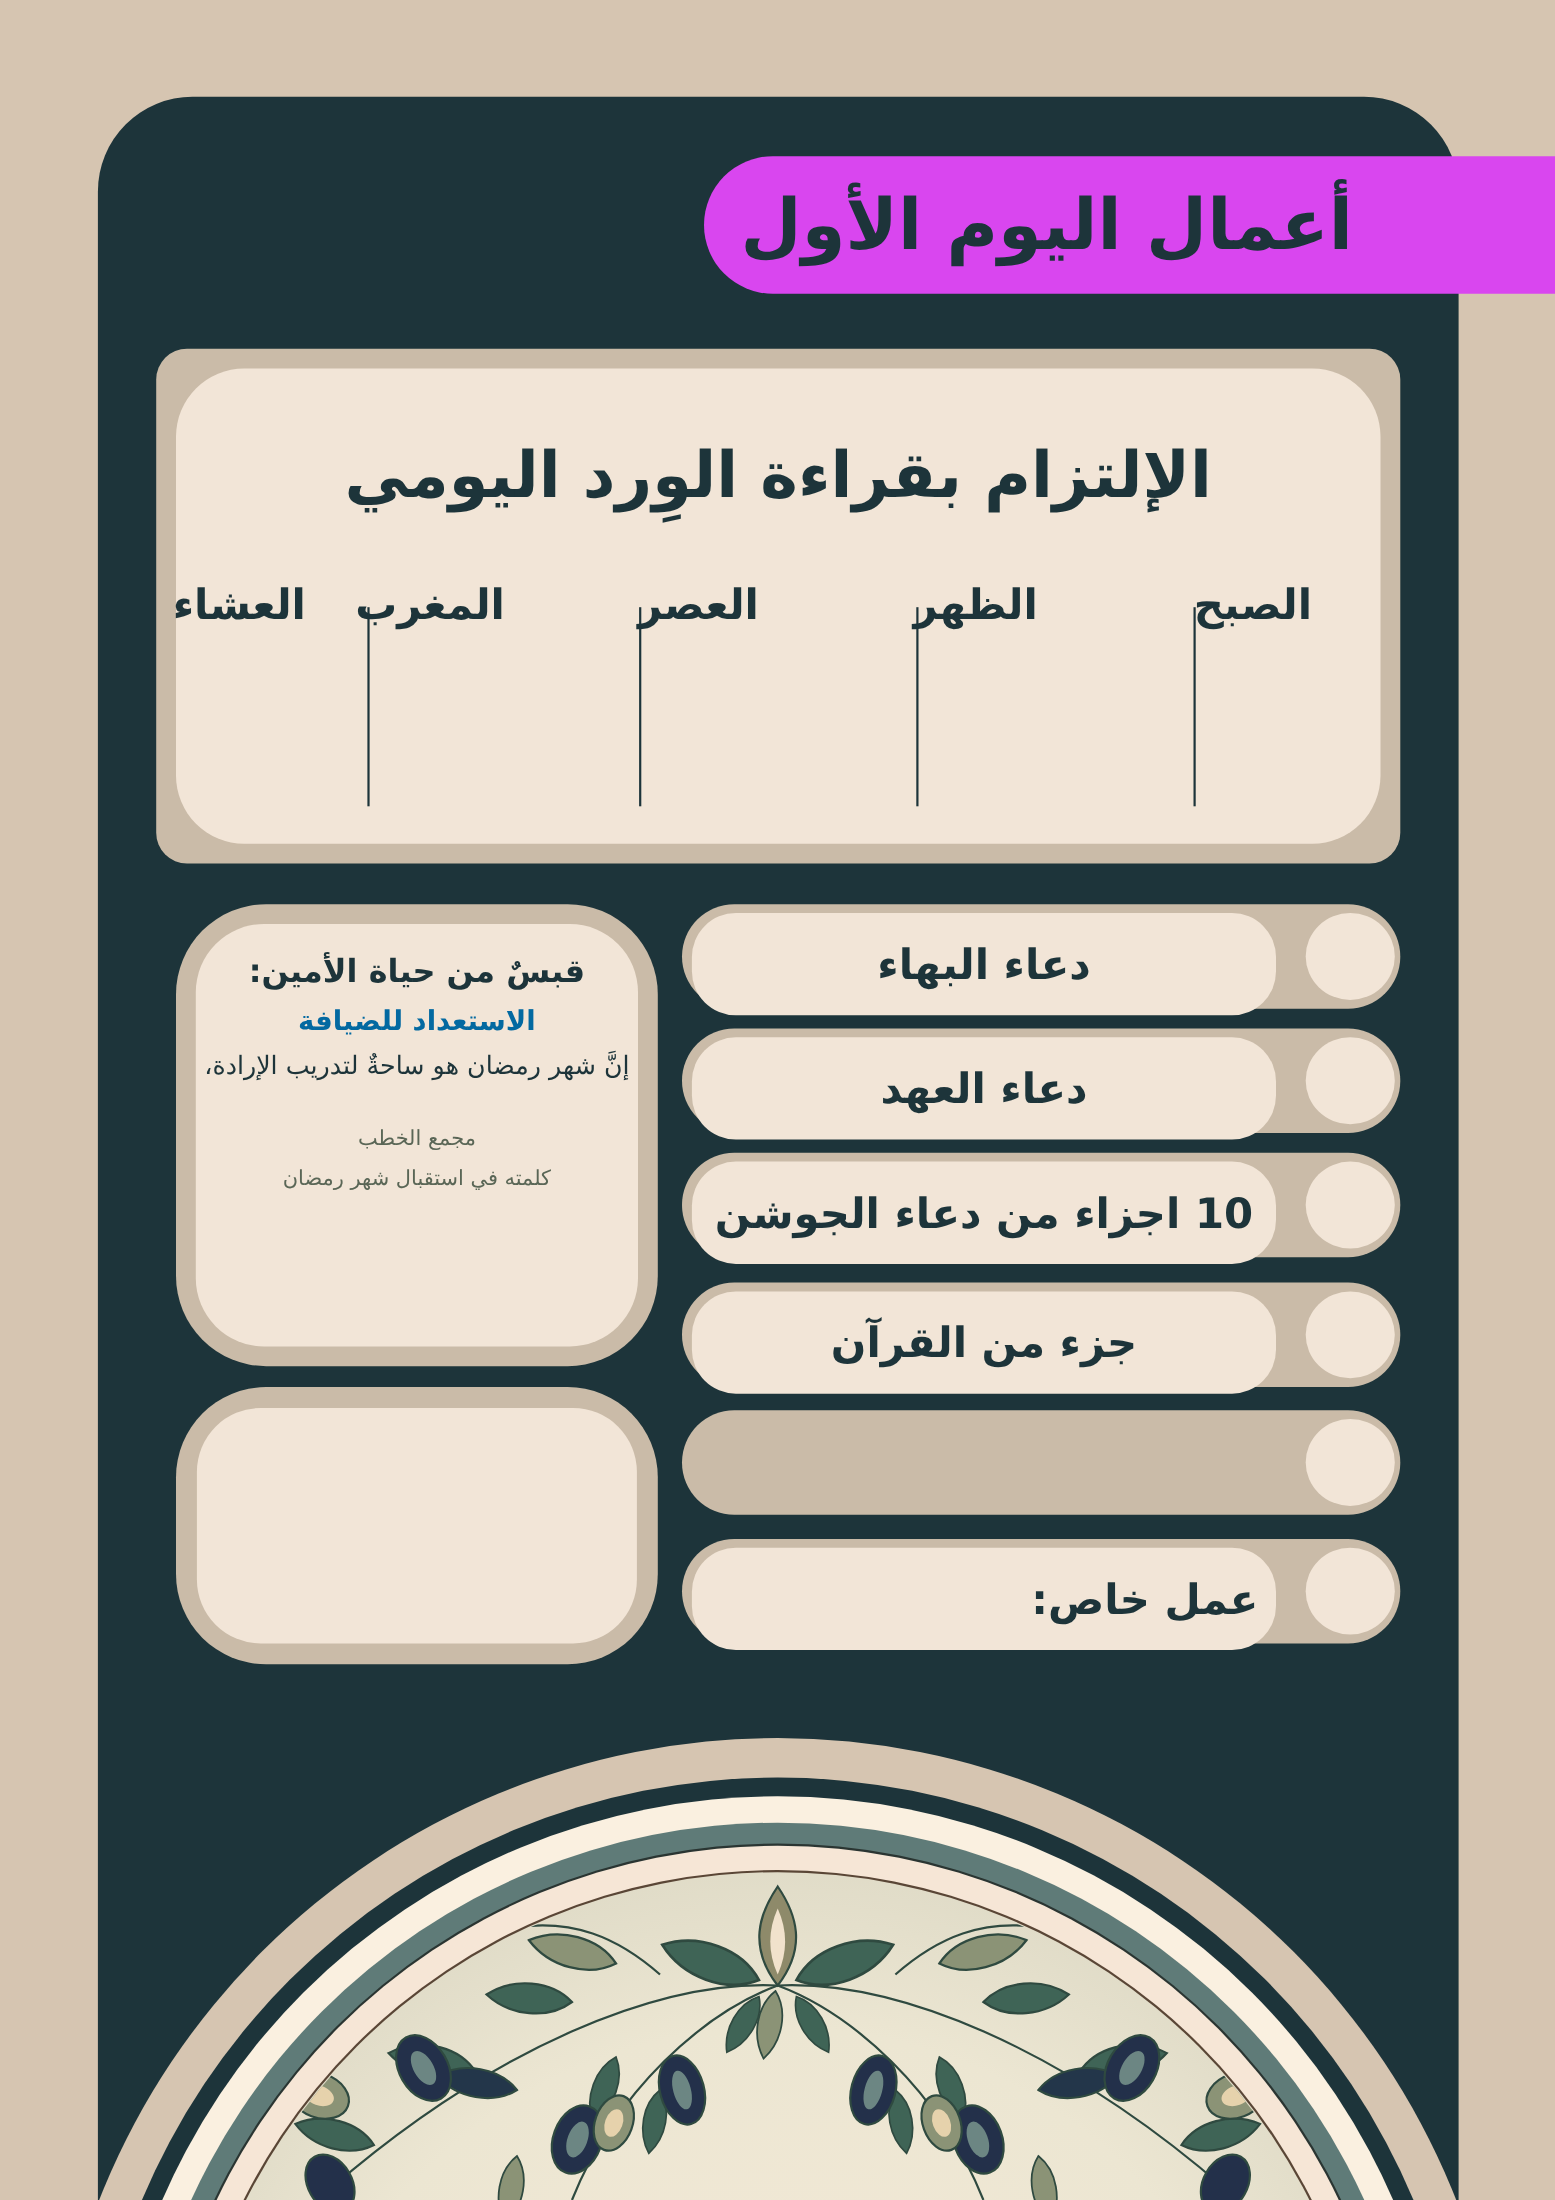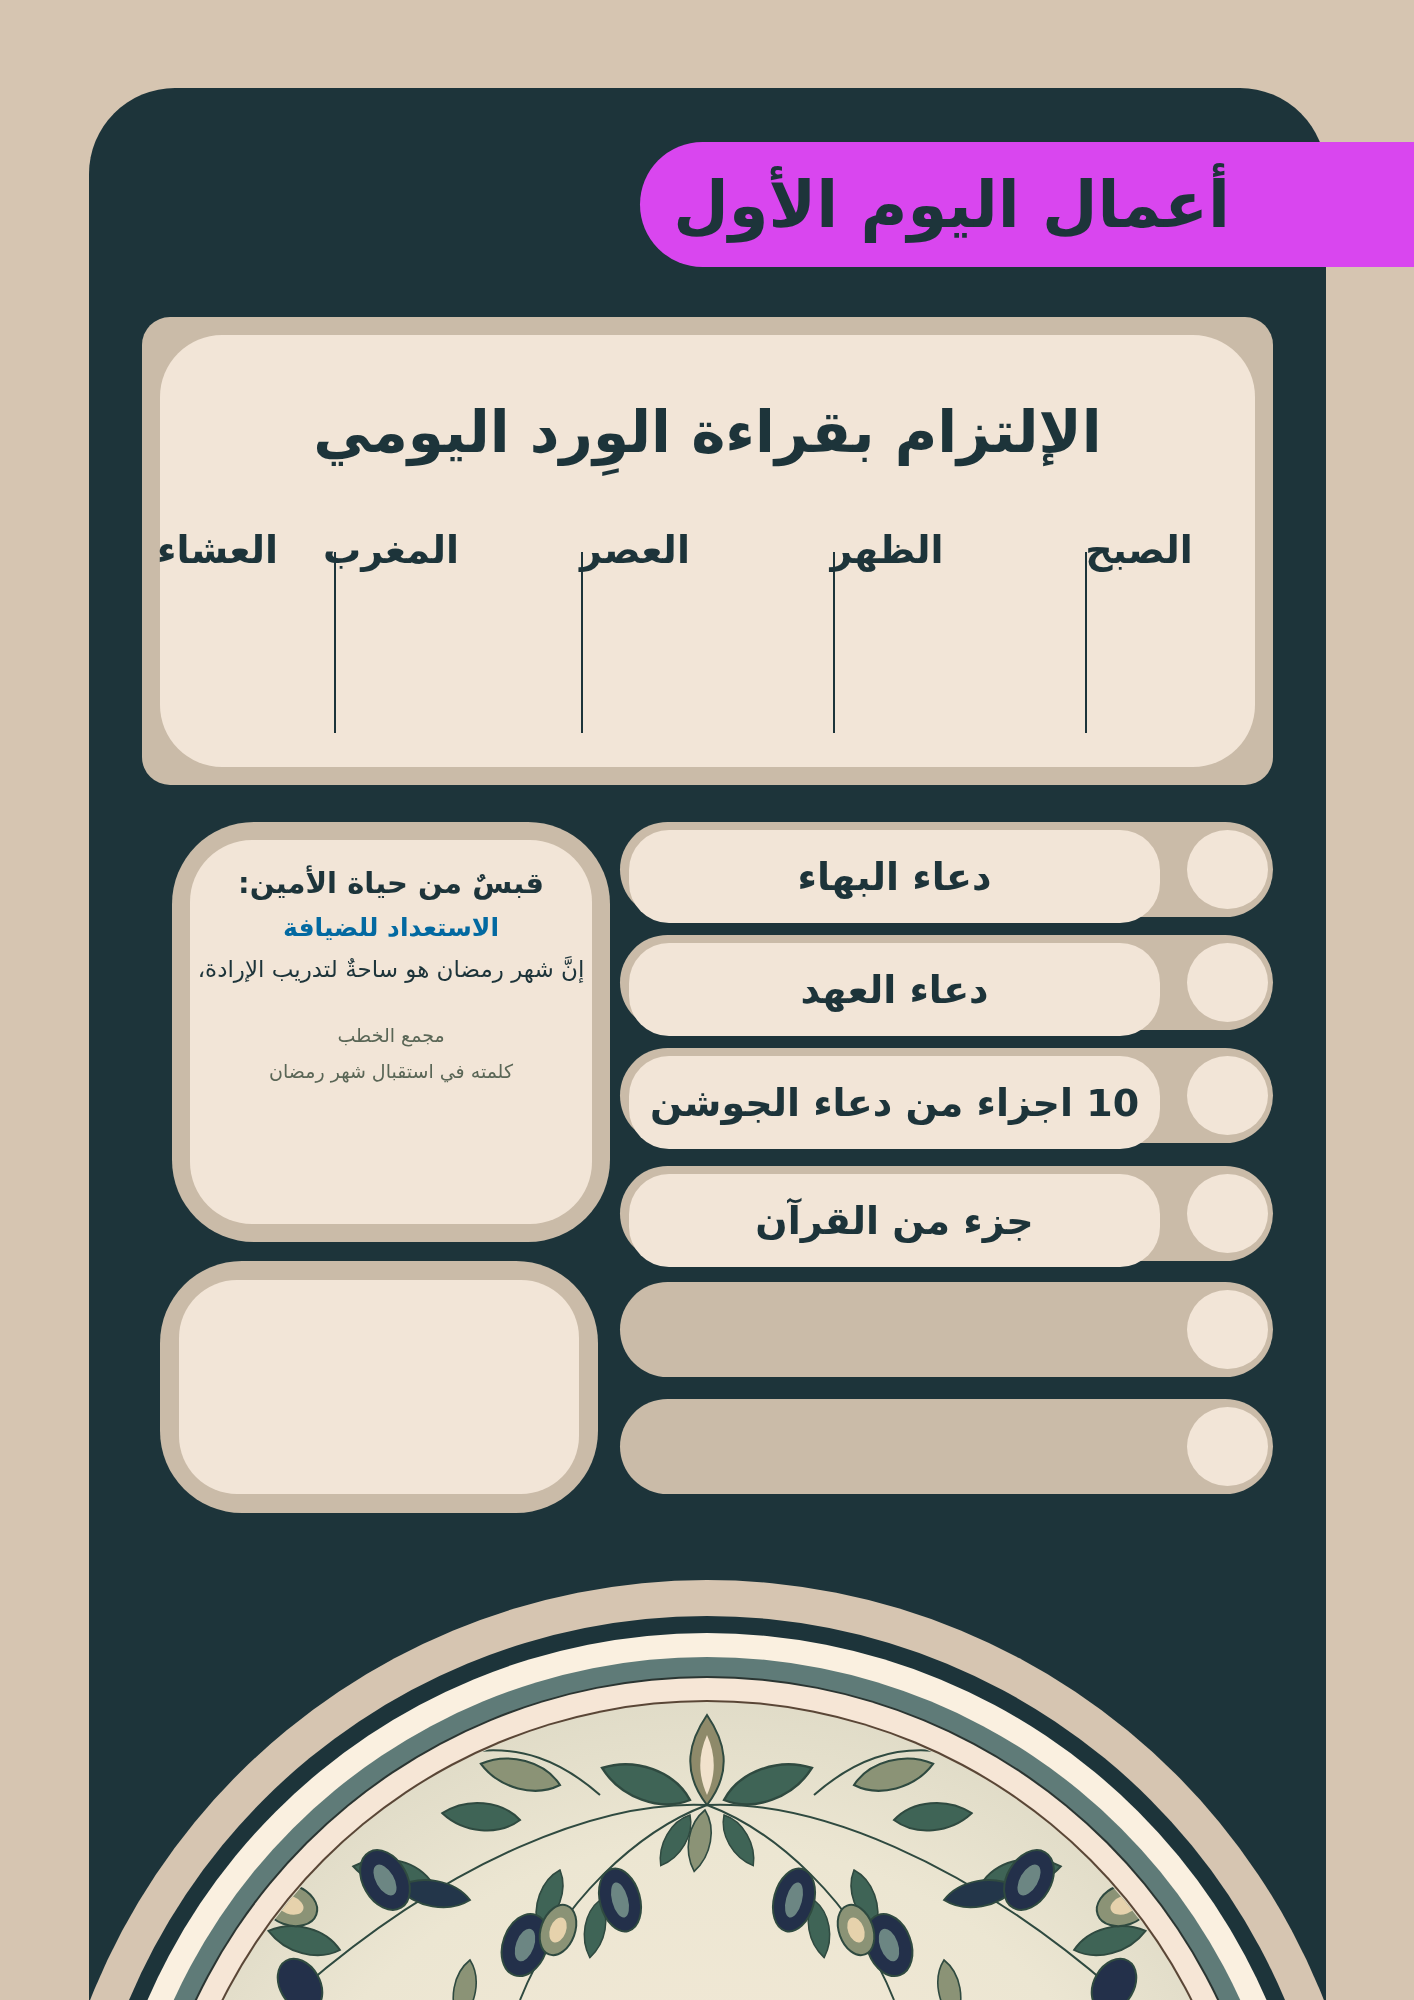--- a/index.html
+++ b/index.html
@@ -72,21 +72,21 @@
     transform: translateX(50%);
   }
   .divider {
     position: absolute;
     top: 217px;
     width: 2px; height: 181px;
     background: #1d343a;
   }
 
   
-  .quote-card { left: 172px; top: 822px; width: 438px; height: 420px; border-radius: 82px; }
+  .quote-card { left: 160px; top: 822px; width: 438px; height: 420px; border-radius: 82px; }
   .quote-card .card-inner { border-radius: 62px; text-align: center; padding-top: 22px; }
   .quote-heading {
     color: #1d343a; font-size: 29px; font-weight: bold; line-height: 1.5;
   }
   .quote-sub {
     color: #0369a1; font-size: 25px; font-weight: bold; line-height: 1.6;
     margin-top: 2px;
   }
   .quote-body {
     color: #1d343a; font-size: 23px; line-height: 2.4;
@@ -202,20 +202,21 @@
   <div class="pill-check"></div>
 </div>
 <div class="pill" style="top:1166px;">
   <div class="pill-body">جزء من القرآن</div>
   <div class="pill-check"></div>
 </div>
 <div class="pill" style="top:1282px;">
   <div class="pill-check"></div>
 </div>
 <div class="pill" style="top:1399px;">
+  <div class="pill-body align-right">عمل خاص:</div>
   <div class="pill-check"></div>
 </div>
 
 <svg class="arch" viewBox="0 0 1414 2000" xmlns="http://www.w3.org/2000/svg">
   <defs>
     <clipPath id="panelClip">
       <rect x="89" y="88" width="1237" height="1912"></rect>
     </clipPath>
     <clipPath id="innerClip">
       <circle cx="707" cy="2243" r="540"></circle>

